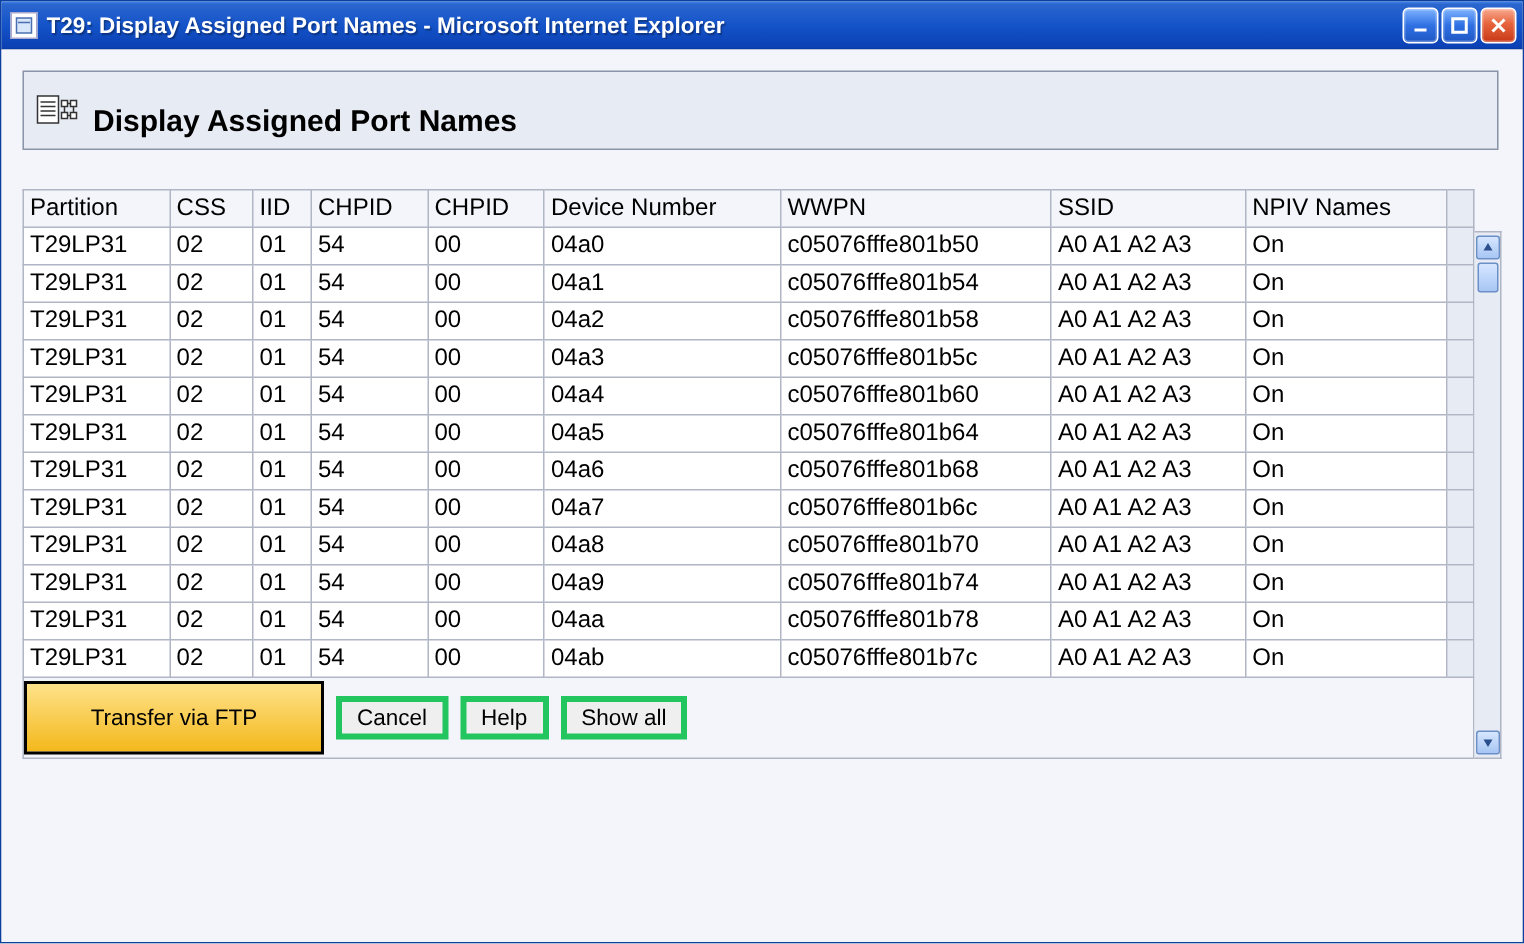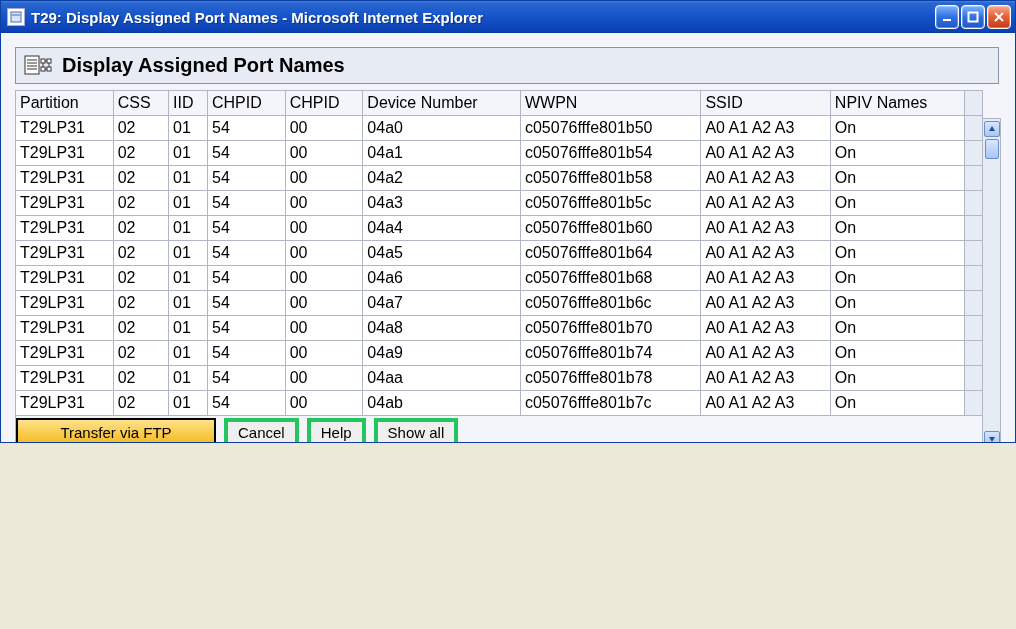--- a/index.html
+++ b/index.html
@@ -8,21 +8,21 @@
       font-size: 14px;
       background: #ece9d8;
       width: 1016px;
       height: 629px;
       overflow: hidden;
     }
 
     
     .window {
       width: 1016px;
-      height: 443px;
+      height: 629px;
       background: #ece9d8;
       border: 1px solid #0a3ea0;
       display: flex;
       flex-direction: column;
     }
     .titlebar {
       background: linear-gradient(to bottom, #3f84ea 0%, #2b66cf 6%, #1453c8 50%, #0b41b4 95%, #073a9f 100%);
       height: 32px;
       display: flex;
       align-items: center;
@@ -76,28 +76,29 @@
       padding: 6px 8px;
       display: flex;
       align-items: center;
       gap: 10px;
       margin-right: 2px;
     }
     .panel-header .ph-title {
       font-size: 20px;
       font-weight: bold;
       color: #000;
+      margin-top: 16px;
     }
     .ph-icon {
       width: 28px; height: 22px;
       display: inline-flex; align-items: center; justify-content: center;
     }
 
     .table-wrap {
-      margin-top: 6px;
+      margin-top: 26px;
       position: relative;
     }
 
     table.data {
       width: 968px;
       border-collapse: collapse;
       font-size: 16px;
       color: #000;
     }
     table.data th {
@@ -166,21 +167,21 @@
       padding: 2px 10px;
       background: #efefef;
       border: 4px solid #22c55e;
       cursor: pointer;
       min-height: 26px;
     }
     .btn-primary {
       background: linear-gradient(to bottom, #ffe28a, #f3b81b) !important;
       border: 2px solid #000 !important;
       font-weight: normal;
-      padding: 4px 20px !important;
+      padding: 14px 20px !important;
       min-width: 200px;
     }
     .btn-disabled {
       color: #8f8f8f;
       background: #f4f4f4;
       border: 1px solid #b0b0b0;
       cursor: default;
     }
 
   </style>

